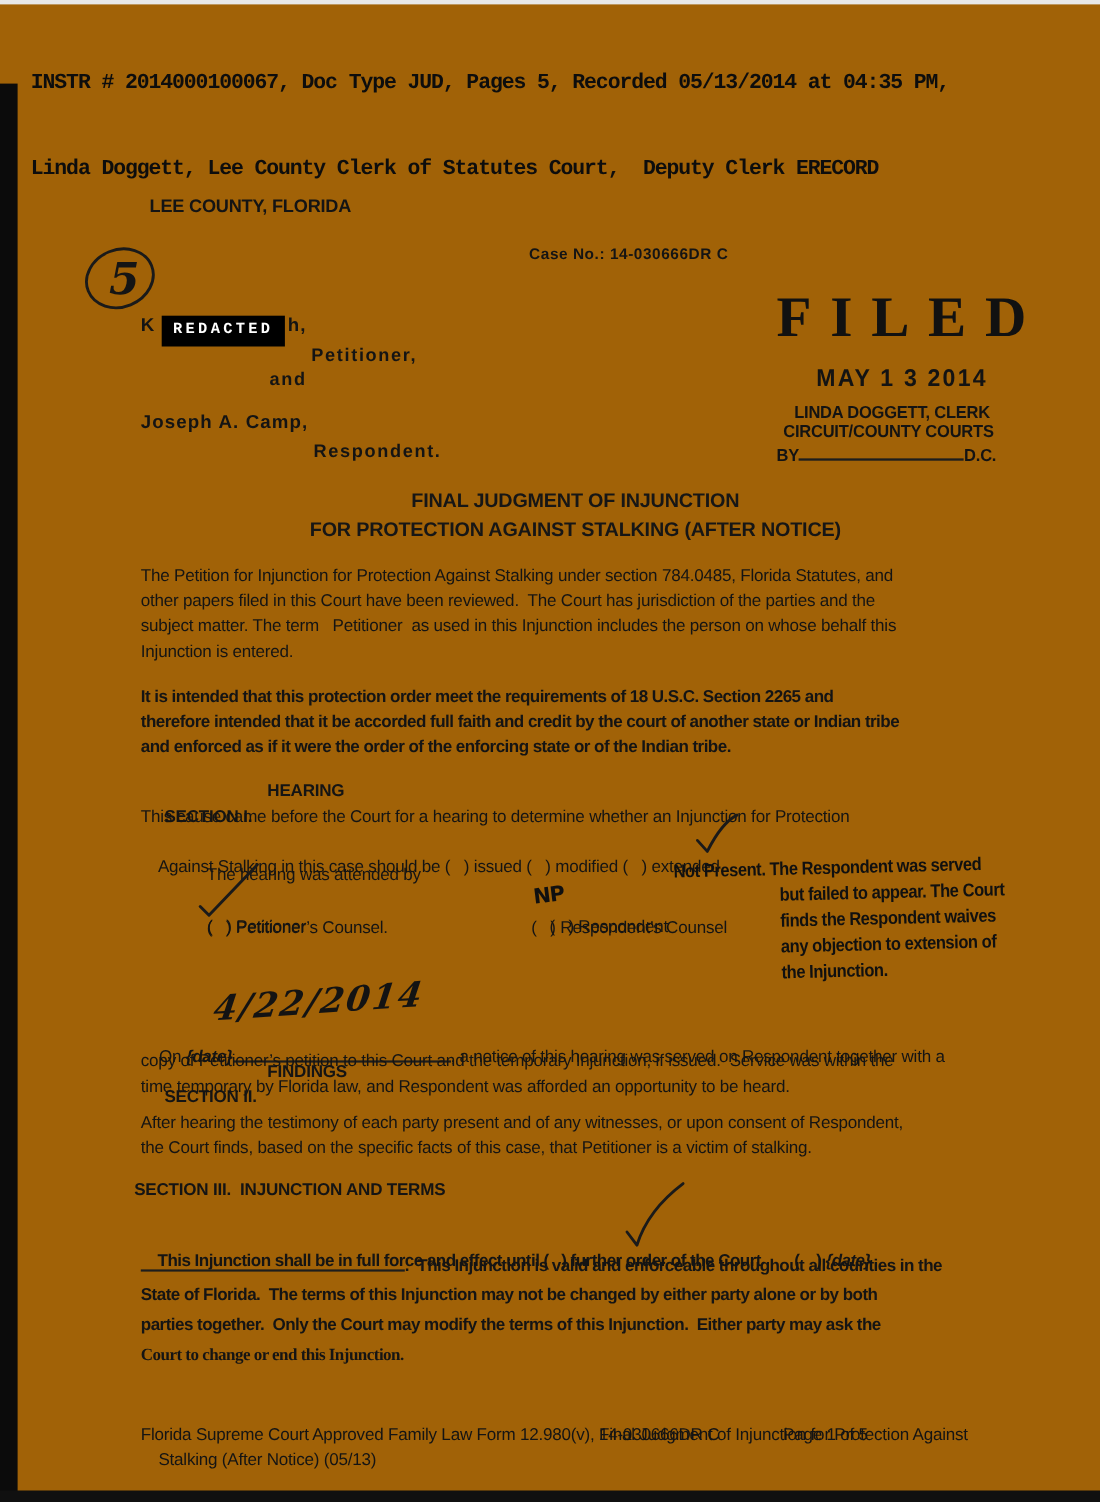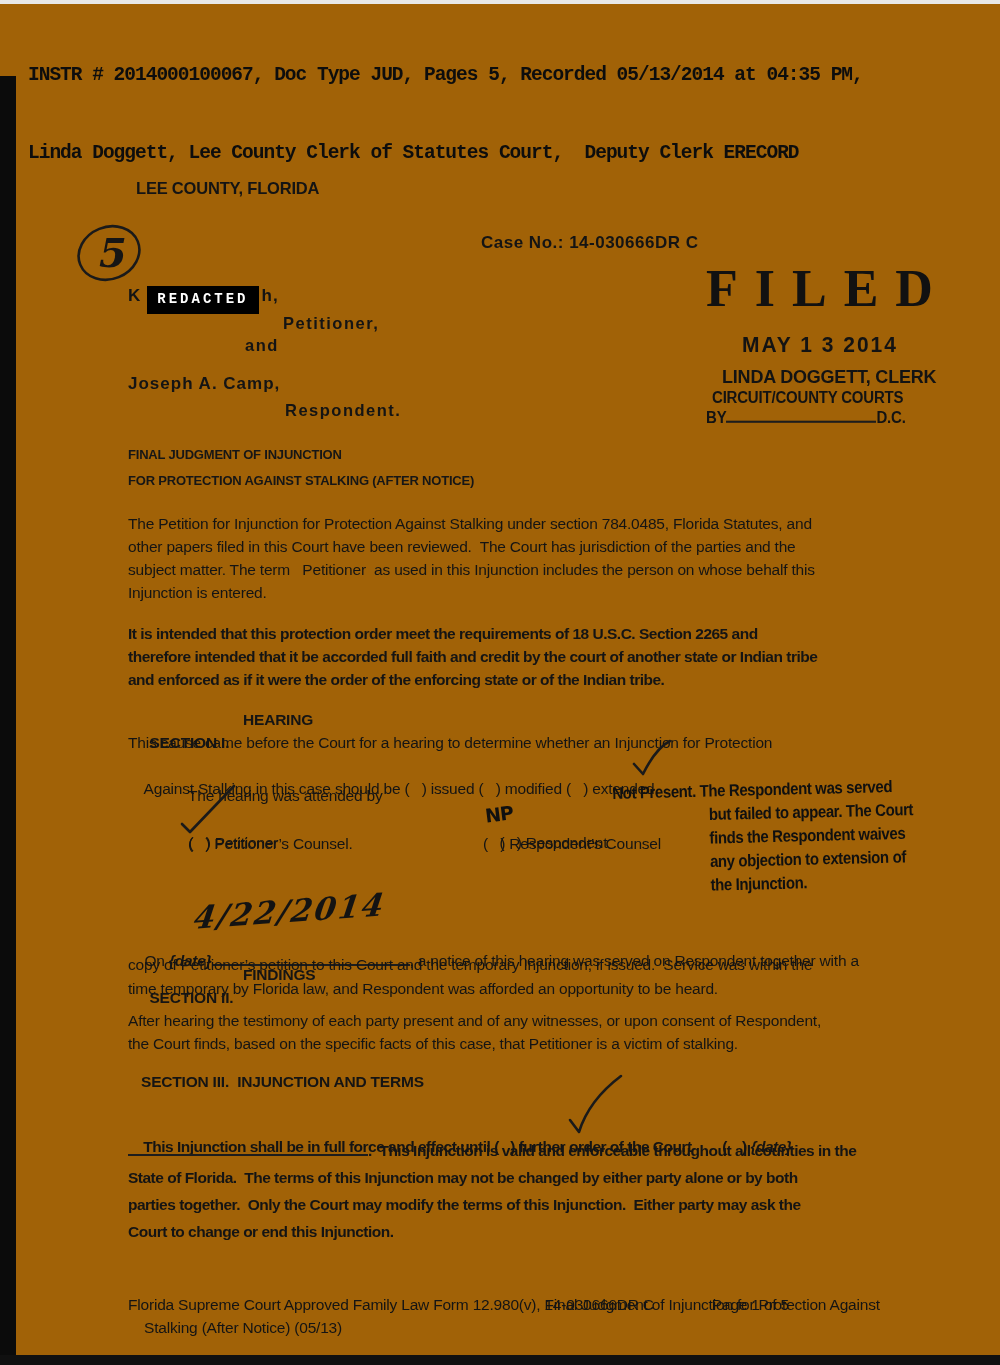--- a/index.html
+++ b/index.html
@@ -44,42 +44,42 @@
 
   <div class="scan-header mono">
     <div>INSTR # 2014000100067, Doc Type JUD, Pages 5, Recorded 05/13/2014 at 04:35 PM,</div>
     <div>Linda Doggett, Lee County Clerk of Statutes Court,  Deputy Clerk ERECORD</div>
   </div>
 
   <div class="left-bar"></div>
   <div class="bottom-bar"></div>
 
   <div class="line b" style="left:136px;top:173px;font-size:16.5px;">LEE COUNTY, FLORIDA</div>
-  <div class="line b" style="left:481px;top:227px;font-size:17px;letter-spacing:0.5px;text-align:right;">Case No.: 14-030666DR C</div>
+  <div class="line b" style="left:481px;top:215px;font-size:14px;letter-spacing:0.5px;text-align:right;">Case No.: 14-030666DR C</div>
 
   <svg class="mark" style="left:72px;top:212px;" width="74" height="76">
     <ellipse class="ink" cx="37" cy="37" rx="31" ry="26" transform="rotate(-22 37 37)"></ellipse>
     <text x="27" y="51" font-size="40" font-family="DejaVu Serif,serif" font-style="italic" font-weight="bold" fill="#151515">5</text>
   </svg>
 
   <div class="line b" style="left:128px;top:280px;font-size:17px;letter-spacing:1px;"><span>K</span><span class="redact">REDACTED</span><span>h,</span></div>
   <div class="line b" style="left:283px;top:308px;font-size:16.5px;letter-spacing:1.5px;">Petitioner,</div>
   <div class="line b" style="left:245px;top:330px;font-size:16.5px;letter-spacing:1.5px;">and</div>
   <div class="line b" style="left:128px;top:368px;font-size:17px;letter-spacing:1px;">Joseph A. Camp,</div>
   <div class="line b" style="left:285px;top:395px;font-size:16.5px;letter-spacing:1.5px;">Respondent.</div>
 
   <div class="abs" style="left:706px;top:255px;width:220px;">
     <div class="stamp-title">FILED</div>
     <div class="stamp-line" style="font-size:21px;letter-spacing:2px;margin:14px 0 0 36px;">MAY 1 3 2014</div>
-    <div class="stamp-line" style="font-size:18px;margin:10px 0 0 16px;">LINDA DOGGETT, CLERK</div>
+    <div class="stamp-line" style="font-size:15px;margin:10px 0 0 16px;">LINDA DOGGETT, CLERK</div>
     <div class="stamp-line" style="font-size:15px;margin:1px 0 0 6px;">CIRCUIT/COUNTY COURTS</div>
     <div class="stamp-line" style="font-size:15px;margin:1px 0 0 0;"><span>BY</span><span class="blank" style="width:150px;"></span><span>D.C.</span></div>
   </div>
 
-  <div class="abs b" style="left:128px;top:438px;width:790px;font-size:13px;line-height:26px;letter-spacing:-0.2px;">
+  <div class="abs b" style="left:128px;top:438px;width:790px;text-align:center;font-size:18px;line-height:26px;letter-spacing:-0.2px;">
     <div>FINAL JUDGMENT OF INJUNCTION</div>
     <div>FOR PROTECTION AGAINST STALKING (AFTER NOTICE)</div>
   </div>
 
   <div class="line" style="left:128px;top:508px;">The Petition for Injunction for Protection Against Stalking under section 784.0485, Florida Statutes, and</div>
   <div class="line" style="left:128px;top:531px;">other papers filed in this Court have been reviewed.  The Court has jurisdiction of the parties and the</div>
   <div class="line" style="left:128px;top:554px;">subject matter. The term   Petitioner  as used in this Injunction includes the person on whose behalf this</div>
   <div class="line" style="left:128px;top:577px;">Injunction is entered.</div>
 
   <div class="line b" style="left:128px;top:618px;letter-spacing:-0.5px;">It is intended that this protection order meet the requirements of 18 U.S.C. Section 2265 and</div>
@@ -127,31 +127,31 @@
   <div class="line" style="left:128px;top:922px;">
     <span>On </span><span class="b" style="font-style:italic;">{date}</span><span class="blank" style="width:198px;"></span><span>, a notice of this hearing was served on Respondent together with a</span>
     <span class="hand hdate">4/22/2014</span>
   </div>
   <div class="line" style="left:128px;top:949px;">copy of Petitioner’s petition to this Court and the temporary Injunction, if issued.  Service was within the</div>
   <div class="line" style="left:128px;top:973px;">time temporary by Florida law, and Respondent was afforded an opportunity to be heard.</div>
 
   <div class="line" style="left:128px;top:1005px;">After hearing the testimony of each party present and of any witnesses, or upon consent of Respondent,</div>
   <div class="line" style="left:128px;top:1028px;">the Court finds, based on the specific facts of this case, that Petitioner is a victim of stalking.</div>
 
-  <div class="line b" style="left:141px;top:1066px;">SECTION III.  INJUNCTION AND TERMS</div>
+  <div class="line b" style="left:122px;top:1066px;">SECTION III.  INJUNCTION AND TERMS</div>
   <div class="line b" style="left:128px;top:1108px;letter-spacing:-0.5px;">
     <span>This Injunction shall be in full force and effect until (   ) further order of the Court        (    ) </span><span style="font-style:italic;">{date}</span>
     <svg class="mark" style="left:432px;top:-40px;" width="64" height="64">
       <path class="ink" d="M10,48 l9,12 q10,-32 42,-56"></path>
     </svg>
   </div>
   <div class="line b" style="left:128px;top:1135px;letter-spacing:-0.5px;"><span class="blank" style="width:240px;"></span><span>.  This Injunction is valid and enforceable throughout all counties in the</span></div>
   <div class="line b" style="left:128px;top:1162px;letter-spacing:-0.5px;">State of Florida.  The terms of this Injunction may not be changed by either party alone or by both</div>
   <div class="line b" style="left:128px;top:1189px;letter-spacing:-0.5px;">parties together.  Only the Court may modify the terms of this Injunction.  Either party may ask the</div>
-  <div class="line b" style="left:128px;top:1216px;letter-spacing:-0.5px;">Court to change or end this Injunction.</div>
+  <div class="line b" style="left:128px;top:1216px;letter-spacing:-0.5px;font-family:Liberation Serif, serif;">Court to change or end this Injunction.</div>
 
   <div class="line" style="left:528px;top:1266px;">
     <span>14-030666DR C</span><span style="display:inline-block;width:58px;"></span><span>Page 1 of 5</span>
   </div>
   <div class="line" style="left:128px;top:1289px;">Florida Supreme Court Approved Family Law Form 12.980(v), Final Judgment of Injunction for Protection Against</div>
   <div class="line" style="left:144px;top:1312px;">Stalking (After Notice) (05/13)</div>
 
 </div>
 
 </body></html>

